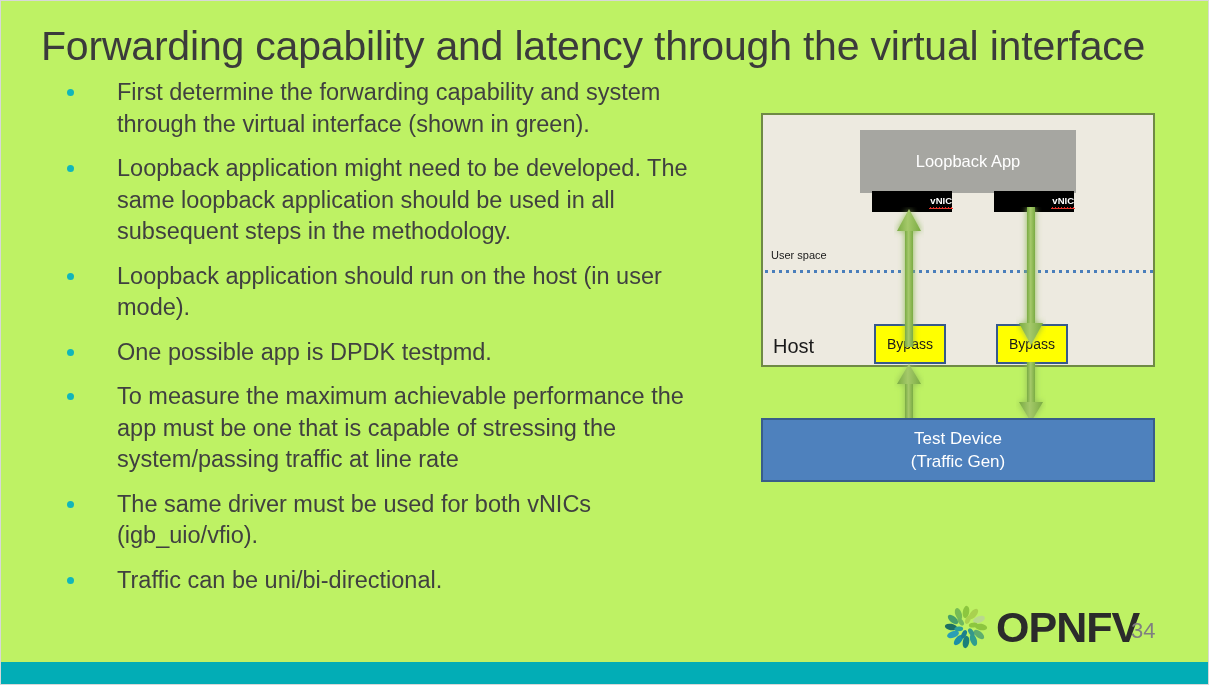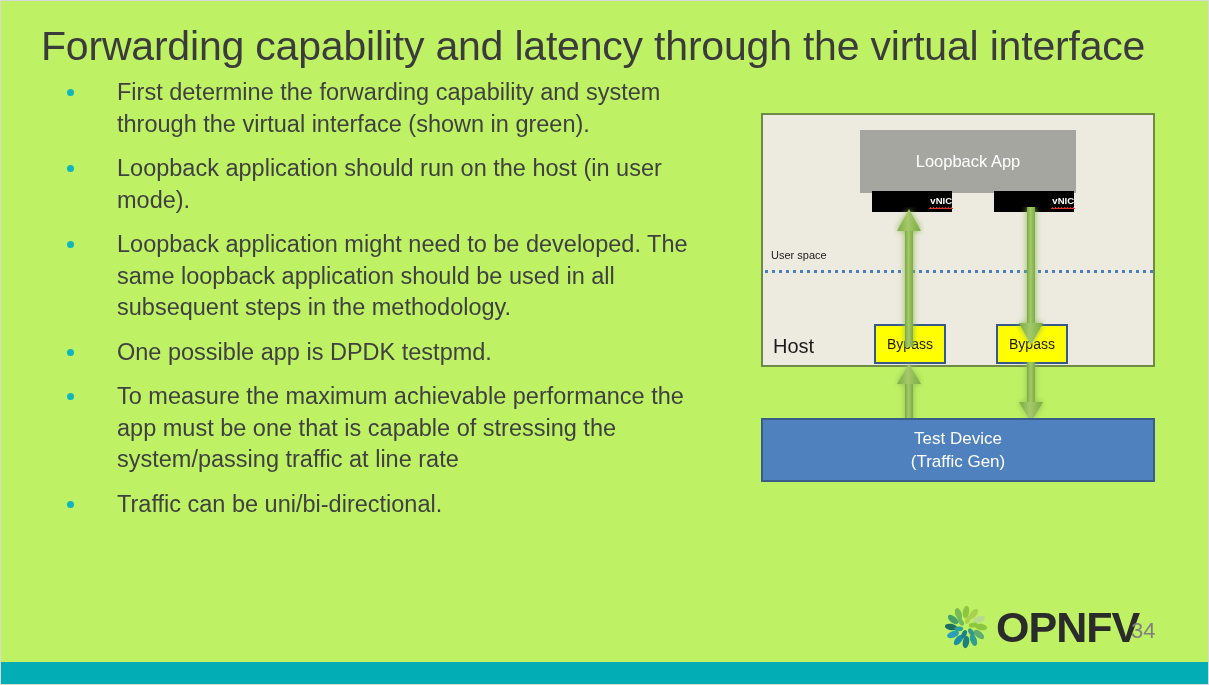--- a/index.html
+++ b/index.html
@@ -224,33 +224,37 @@
 
   <div class="title">Forwarding capability and latency through the virtual interface</div>
 
   <div class="bullets">
     <div class="bullet">
       <span class="dot"></span>
       <span>First determine the forwarding capability and system through the virtual interface (shown in green).</span>
     </div>
     <div class="bullet">
       <span class="dot"></span>
+      <span>Loopback application might need to be developed. The same loopback application should be used in all subsequent steps in the methodology.</span>
+    </div>
+    <div class="bullet">
+      <span class="dot"></span>
       <span>Loopback application should run on the host (in user mode).</span>
     </div>
     <div class="bullet">
       <span class="dot"></span>
-      <span>Loopback application might need to be developed. The same loopback application should be used in all subsequent steps in the methodology.</span>
-    </div>
-    <div class="bullet">
-      <span class="dot"></span>
       <span>One possible app is DPDK testpmd.</span>
     </div>
     <div class="bullet">
       <span class="dot"></span>
       <span>To measure the maximum achievable performance the app must be one that is capable of stressing the system/passing traffic at line rate</span>
+    </div>
+    <div class="bullet">
+      <span class="dot"></span>
+      <span>The same driver must be used for both vNICs (igb_uio/vfio).</span>
     </div>
     <div class="bullet">
       <span class="dot"></span>
       <span>Traffic can be uni/bi-directional.</span>
     </div>
   </div>
 
   <div class="diagram">
 
     <div class="host-box">

